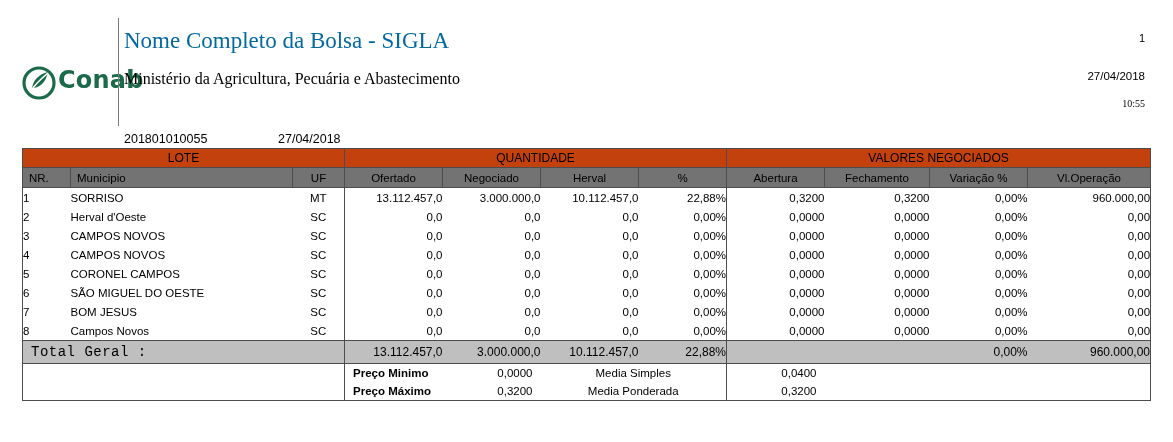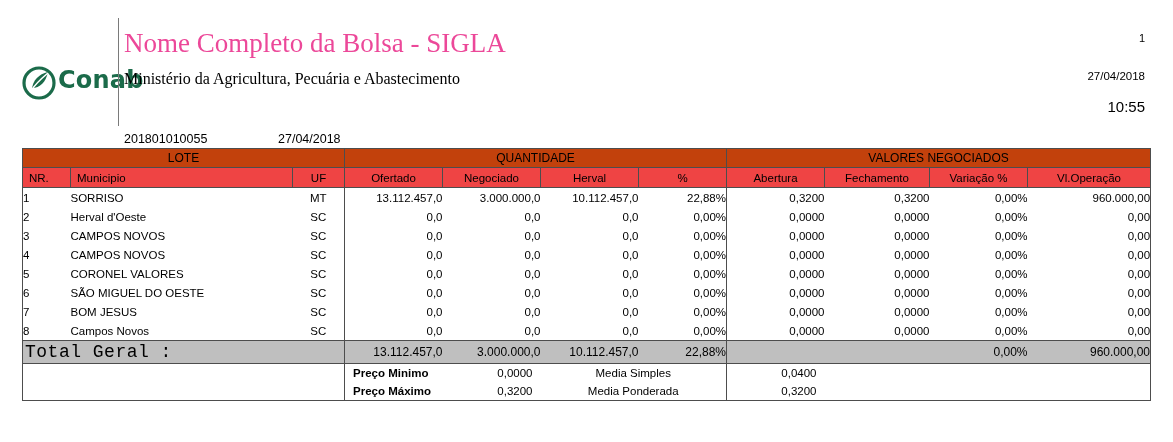--- a/index.html
+++ b/index.html
@@ -49,22 +49,22 @@
     top: 18px;
     width: 1px;
     height: 108px;
     background: #7a7a7a;
   }
   .title-main {
     position: absolute;
     left: 124px;
     top: 28px;
     font-family: "Liberation Serif", serif;
-    font-size: 27px;
-    color: #ec4899;
+    font-size: 23px;
+    color: #0369a1;
   }
   .title-sub {
     position: absolute;
     left: 124px;
     top: 70px;
     font-family: "Liberation Serif", serif;
     font-size: 16px;
     color: #000;
   }
   .report-name {
@@ -100,22 +100,23 @@
     position: absolute;
     right: 28px;
     top: 70px;
     font-size: 11.5px;
     color: #000;
   }
   .head-time {
     position: absolute;
     right: 28px;
     top: 98px;
-    font-size: 15px;
-    color: #000;
+    font-size: 10px;
+    color: #000;
+    font-family: Liberation Serif, serif;
   }
 
   
   .table-area {
     position: absolute;
     left: 22px;
     top: 148px;
     width: 1128px;
   }
   table.report {
@@ -132,21 +133,21 @@
     height: 18px;
     background: #c2410c;
     border: 1px solid #4d4d4d;
     font-size: 12px;
     font-weight: normal;
     text-align: center;
     color: #000;
   }
   .col-row th {
     height: 19px;
-    background: #ef4444;
+    background: #737373;
     border: 1px solid #4d4d4d;
     font-size: 11.5px;
     font-weight: normal;
     color: #000;
   }
   .col-row th.l { text-align: left; padding-left: 6px; }
   .col-row th.c { text-align: center; margin-left: 12px; }
 
   tbody tr.data-row td {
     height: 19px;
@@ -166,24 +167,24 @@
     background: #bfbfbf;
     border-top: 1px solid #4d4d4d;
     border-bottom: 1px solid #4d4d4d;
     font-size: 12px;
     font-weight: bold;
     color: #000;
   }
   tr.total-row td.label {
     font-family: "Liberation Mono", monospace;
     letter-spacing: 0.5px;
-    padding-left: 2px;
+    padding-left: 8px;
     text-align: left;
     font-weight: normal;
-    font-size: 18px;
+    font-size: 14px;
   }
   tr.total-row td.r { font-weight: normal; }
 
   tr.foot-row td {
     height: 18px;
     font-size: 11.5px;
     background: #ffffff;
     color: #000;
   }
   tr.foot-row td.fl { text-align: left; padding-left: 8px; font-weight: bold; }
@@ -305,21 +306,21 @@
         <td class="r">0,0</td>
         <td class="r">0,00%</td>
         <td class="r vsep">0,0000</td>
         <td class="r">0,0000</td>
         <td class="r">0,00%</td>
         <td class="r sider">0,00</td>
       </tr>
 
       <tr class="data-row">
         <td class="l sidel">5</td>
-        <td class="l">CORONEL VALORES</td>
+        <td class="l">CORONEL CAMPOS</td>
         <td class="c">SC</td>
         <td class="r vsep">0,0</td>
         <td class="r">0,0</td>
         <td class="r">0,0</td>
         <td class="r">0,00%</td>
         <td class="r vsep">0,0000</td>
         <td class="r">0,0000</td>
         <td class="r">0,00%</td>
         <td class="r sider">0,00</td>
       </tr>

